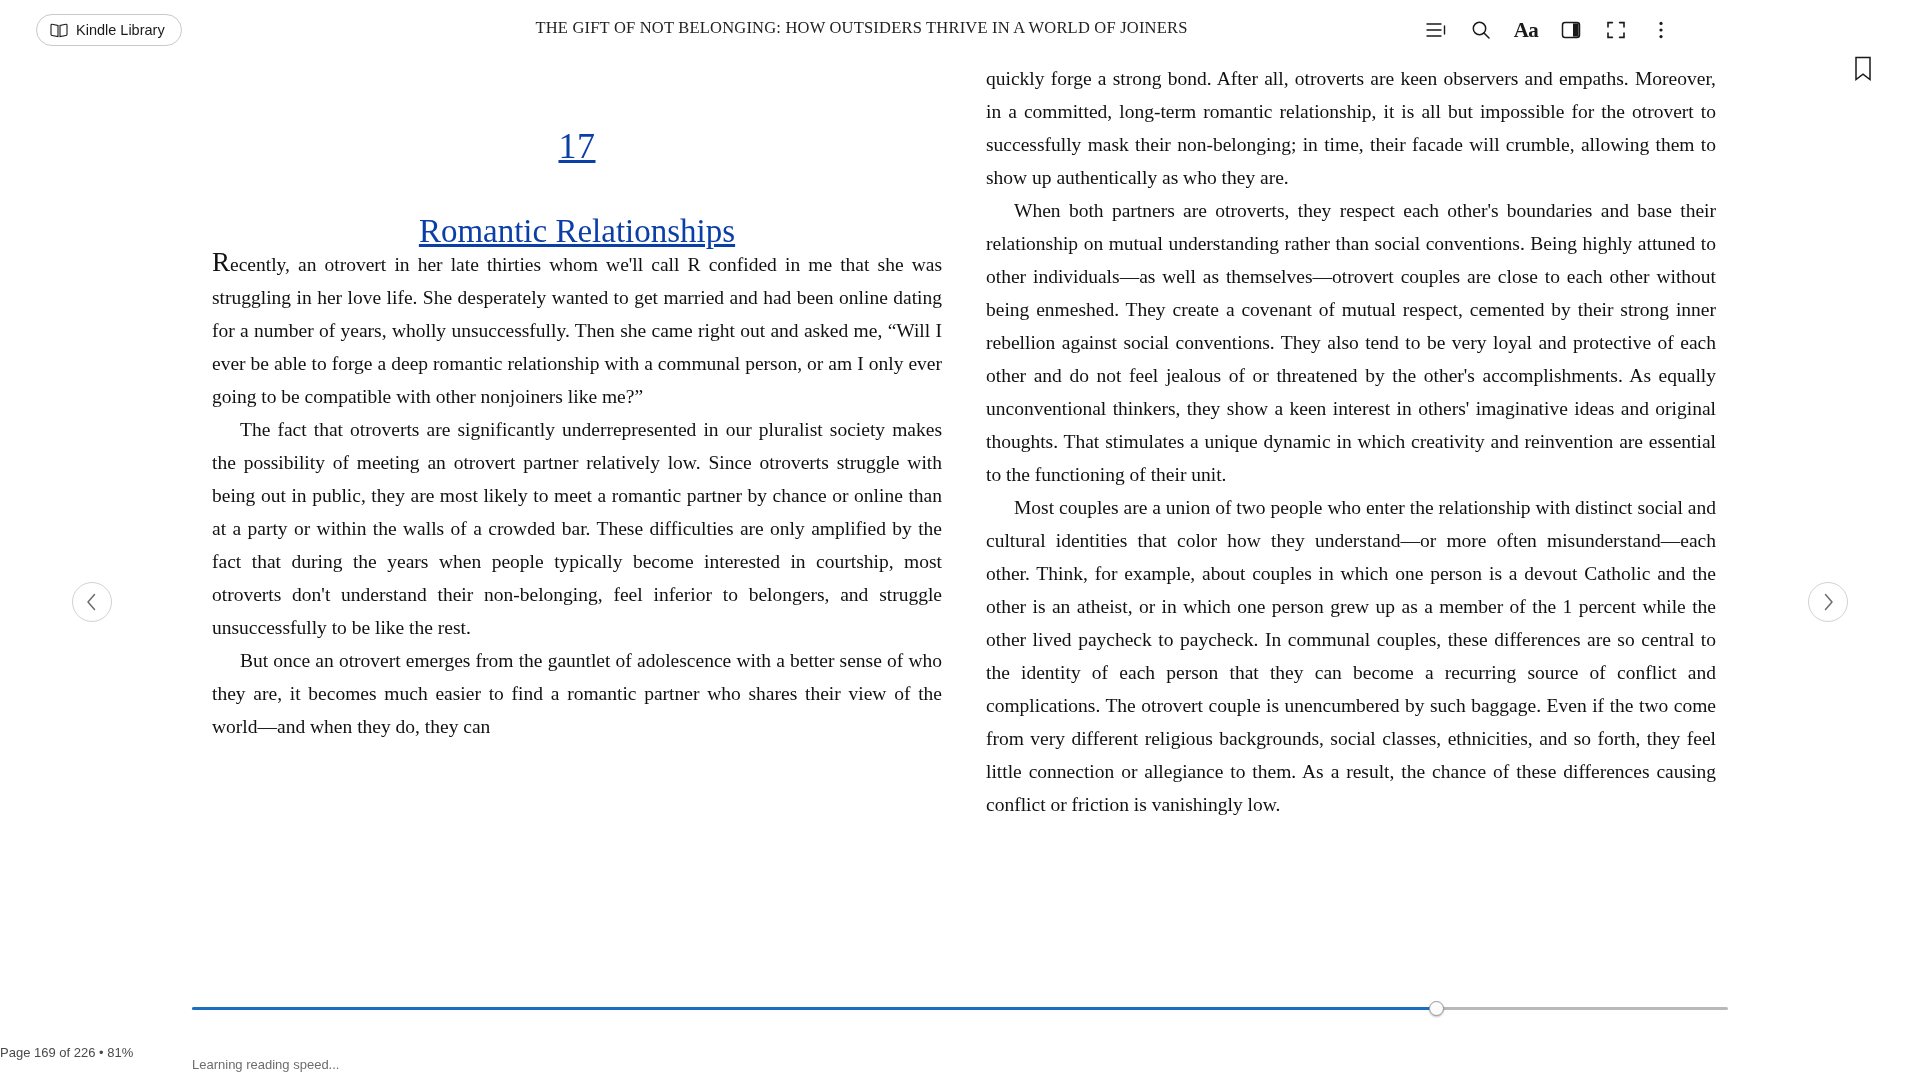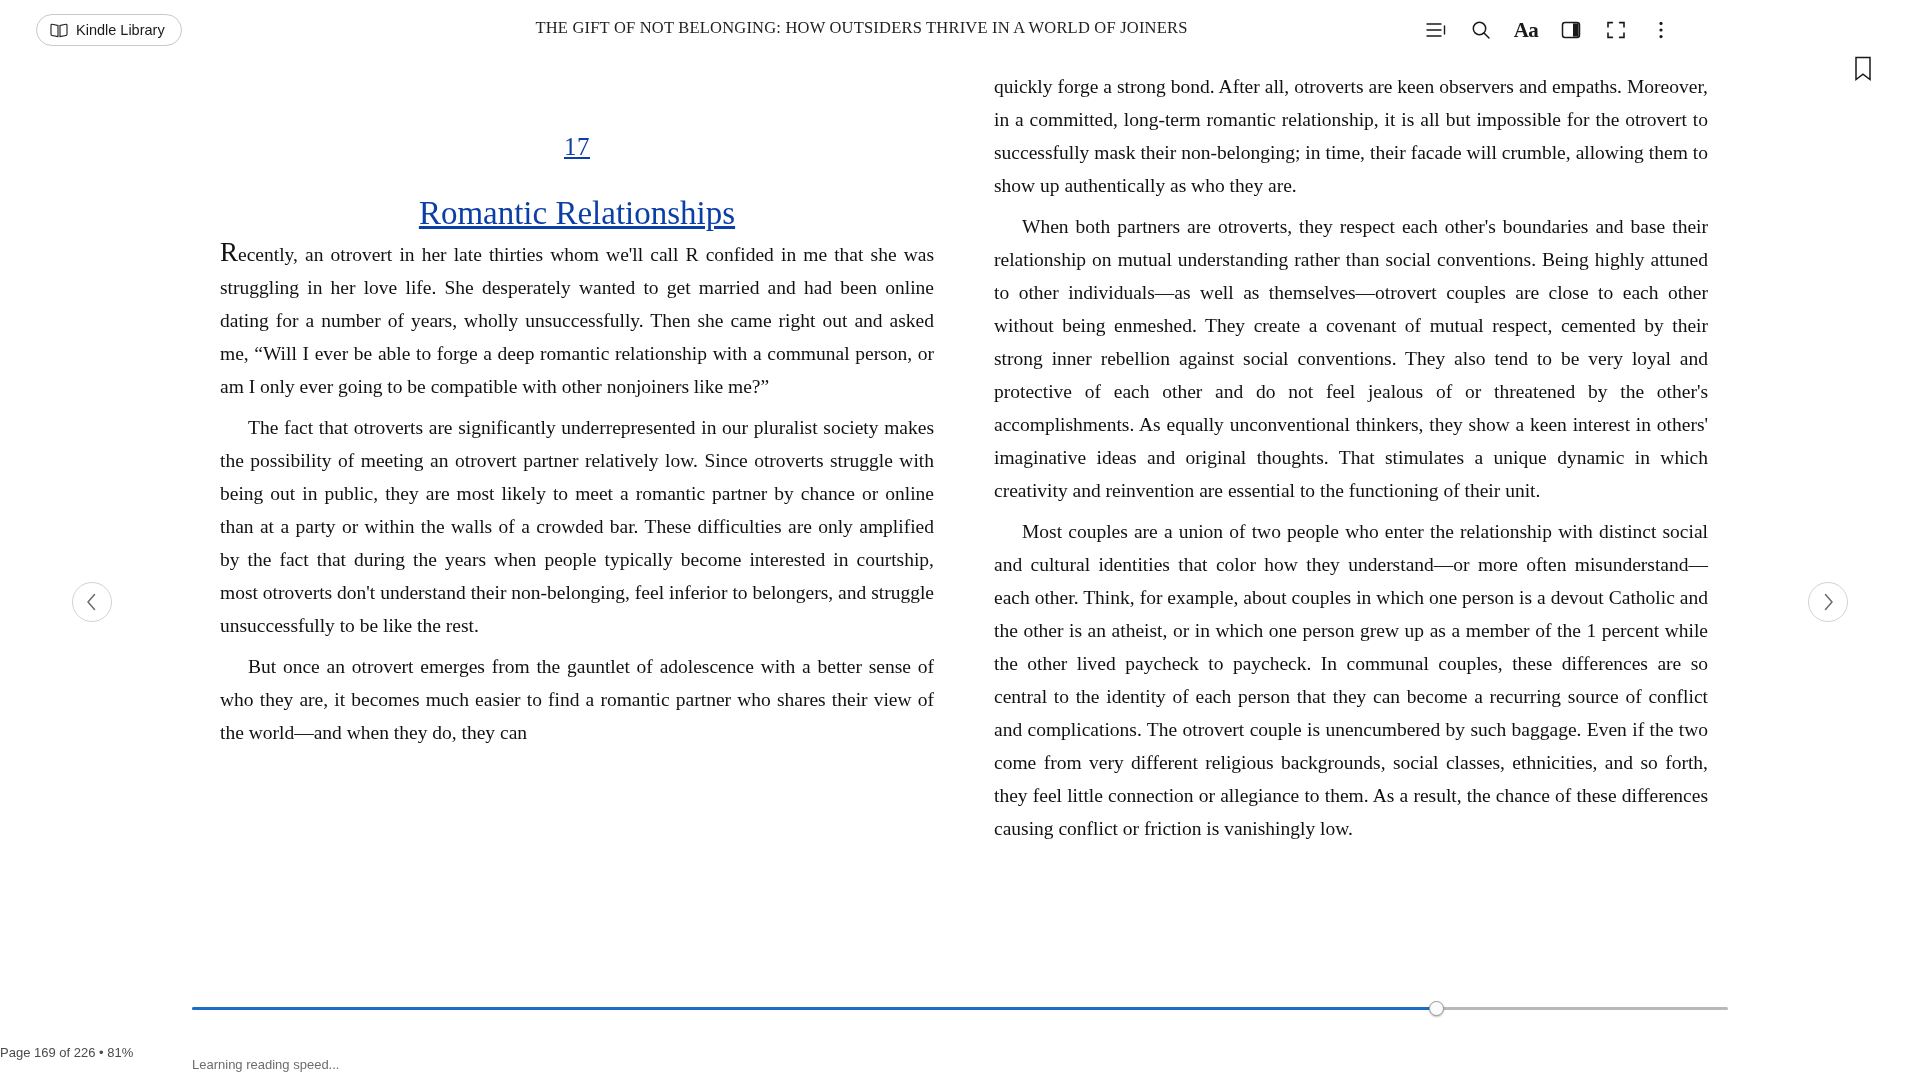--- a/index.html
+++ b/index.html
@@ -105,44 +105,44 @@
     line-height: 33px;
     color: #111;
     text-align: justify;
     hyphens: auto;
   }
   .col-left { left: 212px; }
   .col-right { left: 986px; }
 
   .chapnum {
     text-align: center;
-    font-size: 25px;
+    font-size: 36px;
     color: #0b3fa8;
     text-decoration: underline;
     margin-top: 68px;
     letter-spacing: 0.5px;
   }
   .chaptitle {
     text-align: center;
     font-size: 33px;
     color: #0b3fa8;
     text-decoration: underline;
-    margin-top: 34px;
+    margin-top: 52px;
     font-weight: 400;
   }
   .body-first {
     margin-top: 82px;
     text-indent: 0;
   }
   .body-first .dropcap {
     font-size: 27px;
     line-height: 27px;
   }
   p.para {
-    margin: 8px;
+    margin: 0;
     text-indent: 28px;
   }
   p.para.noindent { text-indent: 0; }
   .col-right p.para:first-child { text-indent: 0; }
 
   
   .nav-arrow {
     position: absolute;
     top: 540px;
     width: 40px; height: 40px;

